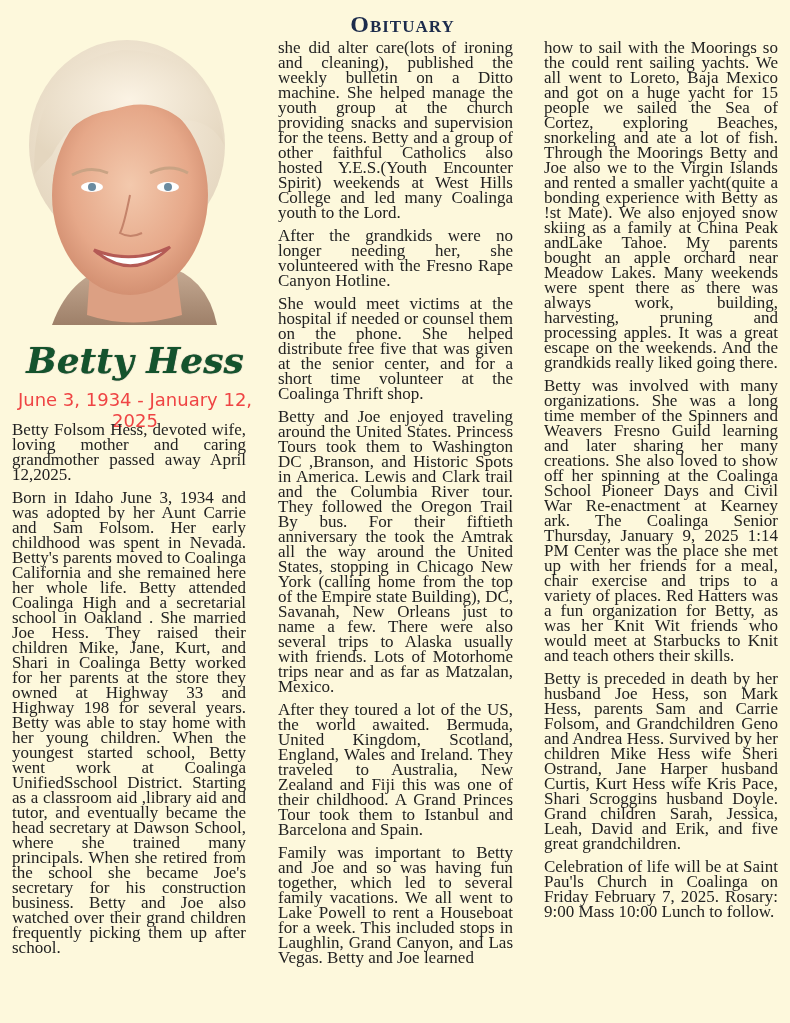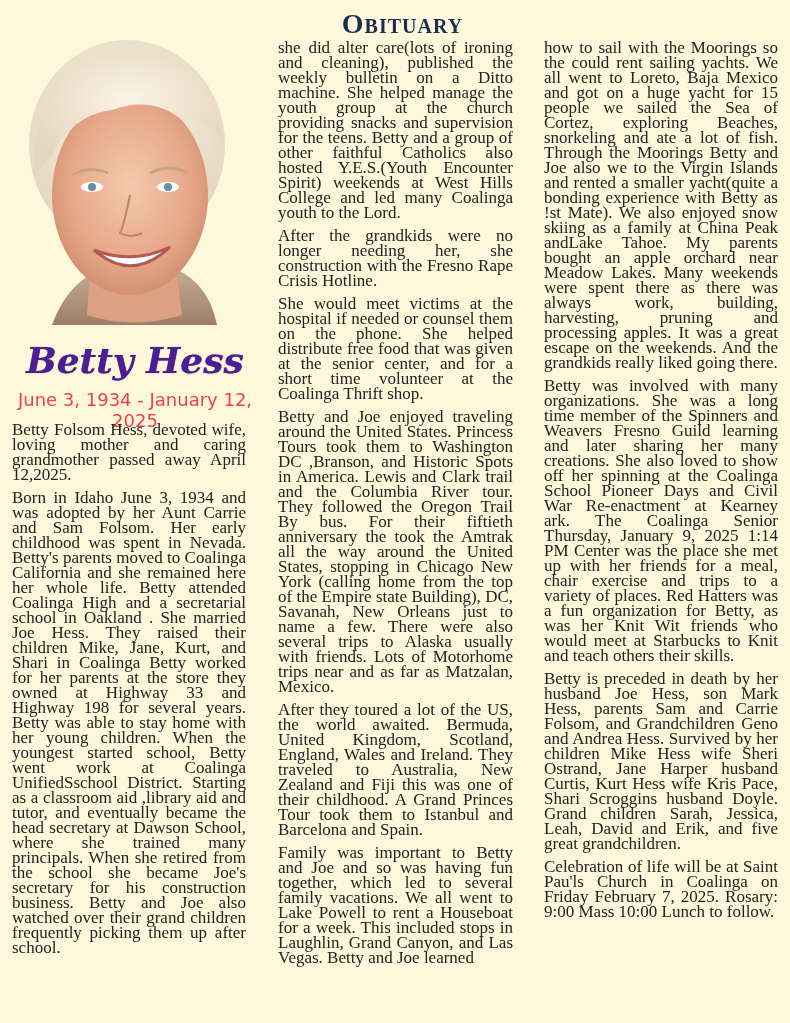--- a/index.html
+++ b/index.html
@@ -8,35 +8,35 @@
     background:#fdf8dc;
     font-family:"Liberation Serif", serif;
     color:#222;
     position:relative;
   }
   .title {
     position:absolute; left:270px; top:6px; width:265px;
     text-align:center;
     font-family:"Liberation Serif", serif;
     font-variant:small-caps;
-    font-size:28px; letter-spacing:1px;
+    font-size:24px; letter-spacing:1px;
     color:#1d2c4c;
     margin:0; line-height:36px;
   }
   .col { position:absolute; top:0; }
   .col1 { left:12px; width:234px; }
   .col2 { left:278px; width:235px; top:40px; }
   .col3 { left:544px; width:234px; top:40px; }
   .portrait {
     position:absolute; left:12px; top:25px; width:232px; height:310px;
   }
   .name {
     position:absolute; left:12px; top:336px; width:246px; text-align:center;
     font-family:"DejaVu Serif", serif; font-style:italic; font-weight:bold;
-    font-size:36px; color:#4c1d95; line-height:48px;
+    font-size:36px; color:#14532d; line-height:48px;
     text-shadow: 0 0 1px #555;
   }
   .dates {
     position:absolute; left:12px; top:389px; width:246px; text-align:center;
     font-family:"DejaVu Sans", sans-serif; font-size:18px; color:#ef4444;
   }
   .col1 .body { position:absolute; top:422px; left:0; width:234px; }
   p {
     margin:0 0 8px 0;
     font-size:17px; line-height:15px;
@@ -96,22 +96,22 @@
 
 <div class="col col1">
   <div class="body">
     <p>Betty Folsom Hess, devoted wife, loving mother and caring grandmother passed away April 12,2025.</p>
     <p>Born in Idaho June 3, 1934 and was adopted by her Aunt Carrie and Sam Folsom. Her early childhood was spent in Nevada. Betty's parents moved to Coalinga California and she remained here her whole life. Betty attended Coalinga High and a secretarial school in Oakland . She married Joe Hess. They raised their children Mike, Jane, Kurt, and Shari in Coalinga Betty worked for her parents at the store they owned at Highway 33 and Highway 198 for several years. Betty was able to stay home with her young children. When the youngest started school, Betty went work at Coalinga UnifiedSschool District. Starting as a classroom aid ,library aid and tutor, and eventually became the head secretary at Dawson School, where she trained many principals. When she retired from the school she became Joe's secretary for his construction business. Betty and Joe also watched over their grand children frequently picking them up after school.</p>
   </div>
 </div>
 
 <div class="col col2">
   <p>she did alter care(lots of ironing and cleaning), published the weekly bulletin on a Ditto machine. She helped manage the youth group at the church providing snacks and supervision for the teens. Betty and a group of other faithful Catholics also hosted Y.E.S.(Youth Encounter Spirit) weekends at West Hills College and led many Coalinga youth to the Lord.</p>
-  <p>After the grandkids were no longer needing her, she construction with the Fresno Rape Crisis Hotline.</p>
-  <p>She would meet victims at the hospital if needed or counsel them on the phone. She helped distribute free food that was given at the senior center, and for a short time volunteer at the Coalinga Thrift shop.</p>
+  <p>After the grandkids were no longer needing her, she volunteered with the Fresno Rape Canyon Hotline.</p>
+  <p>She would meet victims at the hospital if needed or counsel them on the phone. She helped distribute free five that was given at the senior center, and for a short time volunteer at the Coalinga Thrift shop.</p>
   <p>Betty and Joe enjoyed traveling around the United States. Princess Tours took them to Washington DC ,Branson, and Historic Spots in America. Lewis and Clark trail and the Columbia River tour. They followed the Oregon Trail By bus. For their fiftieth anniversary the took the Amtrak all the way around the United States, stopping in Chicago New York (calling home from the top of the Empire state Building), DC, Savanah, New Orleans just to name a few. There were also several trips to Alaska usually with friends. Lots of Motorhome trips near and as far as Matzalan, Mexico.</p>
   <p>After they toured a lot of the US, the world awaited. Bermuda, United Kingdom, Scotland, England, Wales and Ireland. They traveled to Australia, New Zealand and Fiji this was one of their childhood. A Grand Princes Tour took them to Istanbul and Barcelona and Spain.</p>
   <p>Family was important to Betty and Joe and so was having fun together, which led to several family vacations. We all went to Lake Powell to rent a Houseboat for a week. This included stops in Laughlin, Grand Canyon, and Las Vegas. Betty and Joe learned</p>
 </div>
 
 <div class="col col3">
   <p>how to sail with the Moorings so the could rent sailing yachts. We all went to Loreto, Baja Mexico and got on a huge yacht for 15 people we sailed the Sea of Cortez, exploring Beaches, snorkeling and ate a lot of fish. Through the Moorings Betty and Joe also we to the Virgin Islands and rented a smaller yacht(quite a bonding experience with Betty as !st Mate). We also enjoyed snow skiing as a family at China Peak andLake Tahoe. My parents bought an apple orchard near Meadow Lakes. Many weekends were spent there as there was always work, building, harvesting, pruning and processing apples. It was a great escape on the weekends. And the grandkids really liked going there.</p>
   <p>Betty was involved with many organizations. She was a long time member of the Spinners and Weavers Fresno Guild learning and later sharing her many creations. She also loved to show off her spinning at the Coalinga School Pioneer Days and Civil War Re-enactment at Kearney ark. The Coalinga Senior Thursday, January 9, 2025 1:14 PM Center was the place she met up with her friends for a meal, chair exercise and trips to a variety of places. Red Hatters was a fun organization for Betty, as was her Knit Wit friends who would meet at Starbucks to Knit and teach others their skills.</p>
   <p>Betty is preceded in death by her husband Joe Hess, son Mark Hess, parents Sam and Carrie Folsom, and Grandchildren Geno and Andrea Hess. Survived by her children Mike Hess wife Sheri Ostrand, Jane Harper husband Curtis, Kurt Hess wife Kris Pace, Shari Scroggins husband Doyle. Grand children Sarah, Jessica, Leah, David and Erik, and five great grandchildren.</p>
   <p>Celebration of life will be at Saint Pau'ls Church in Coalinga on Friday February 7, 2025. Rosary: 9:00 Mass 10:00 Lunch to follow.</p>

